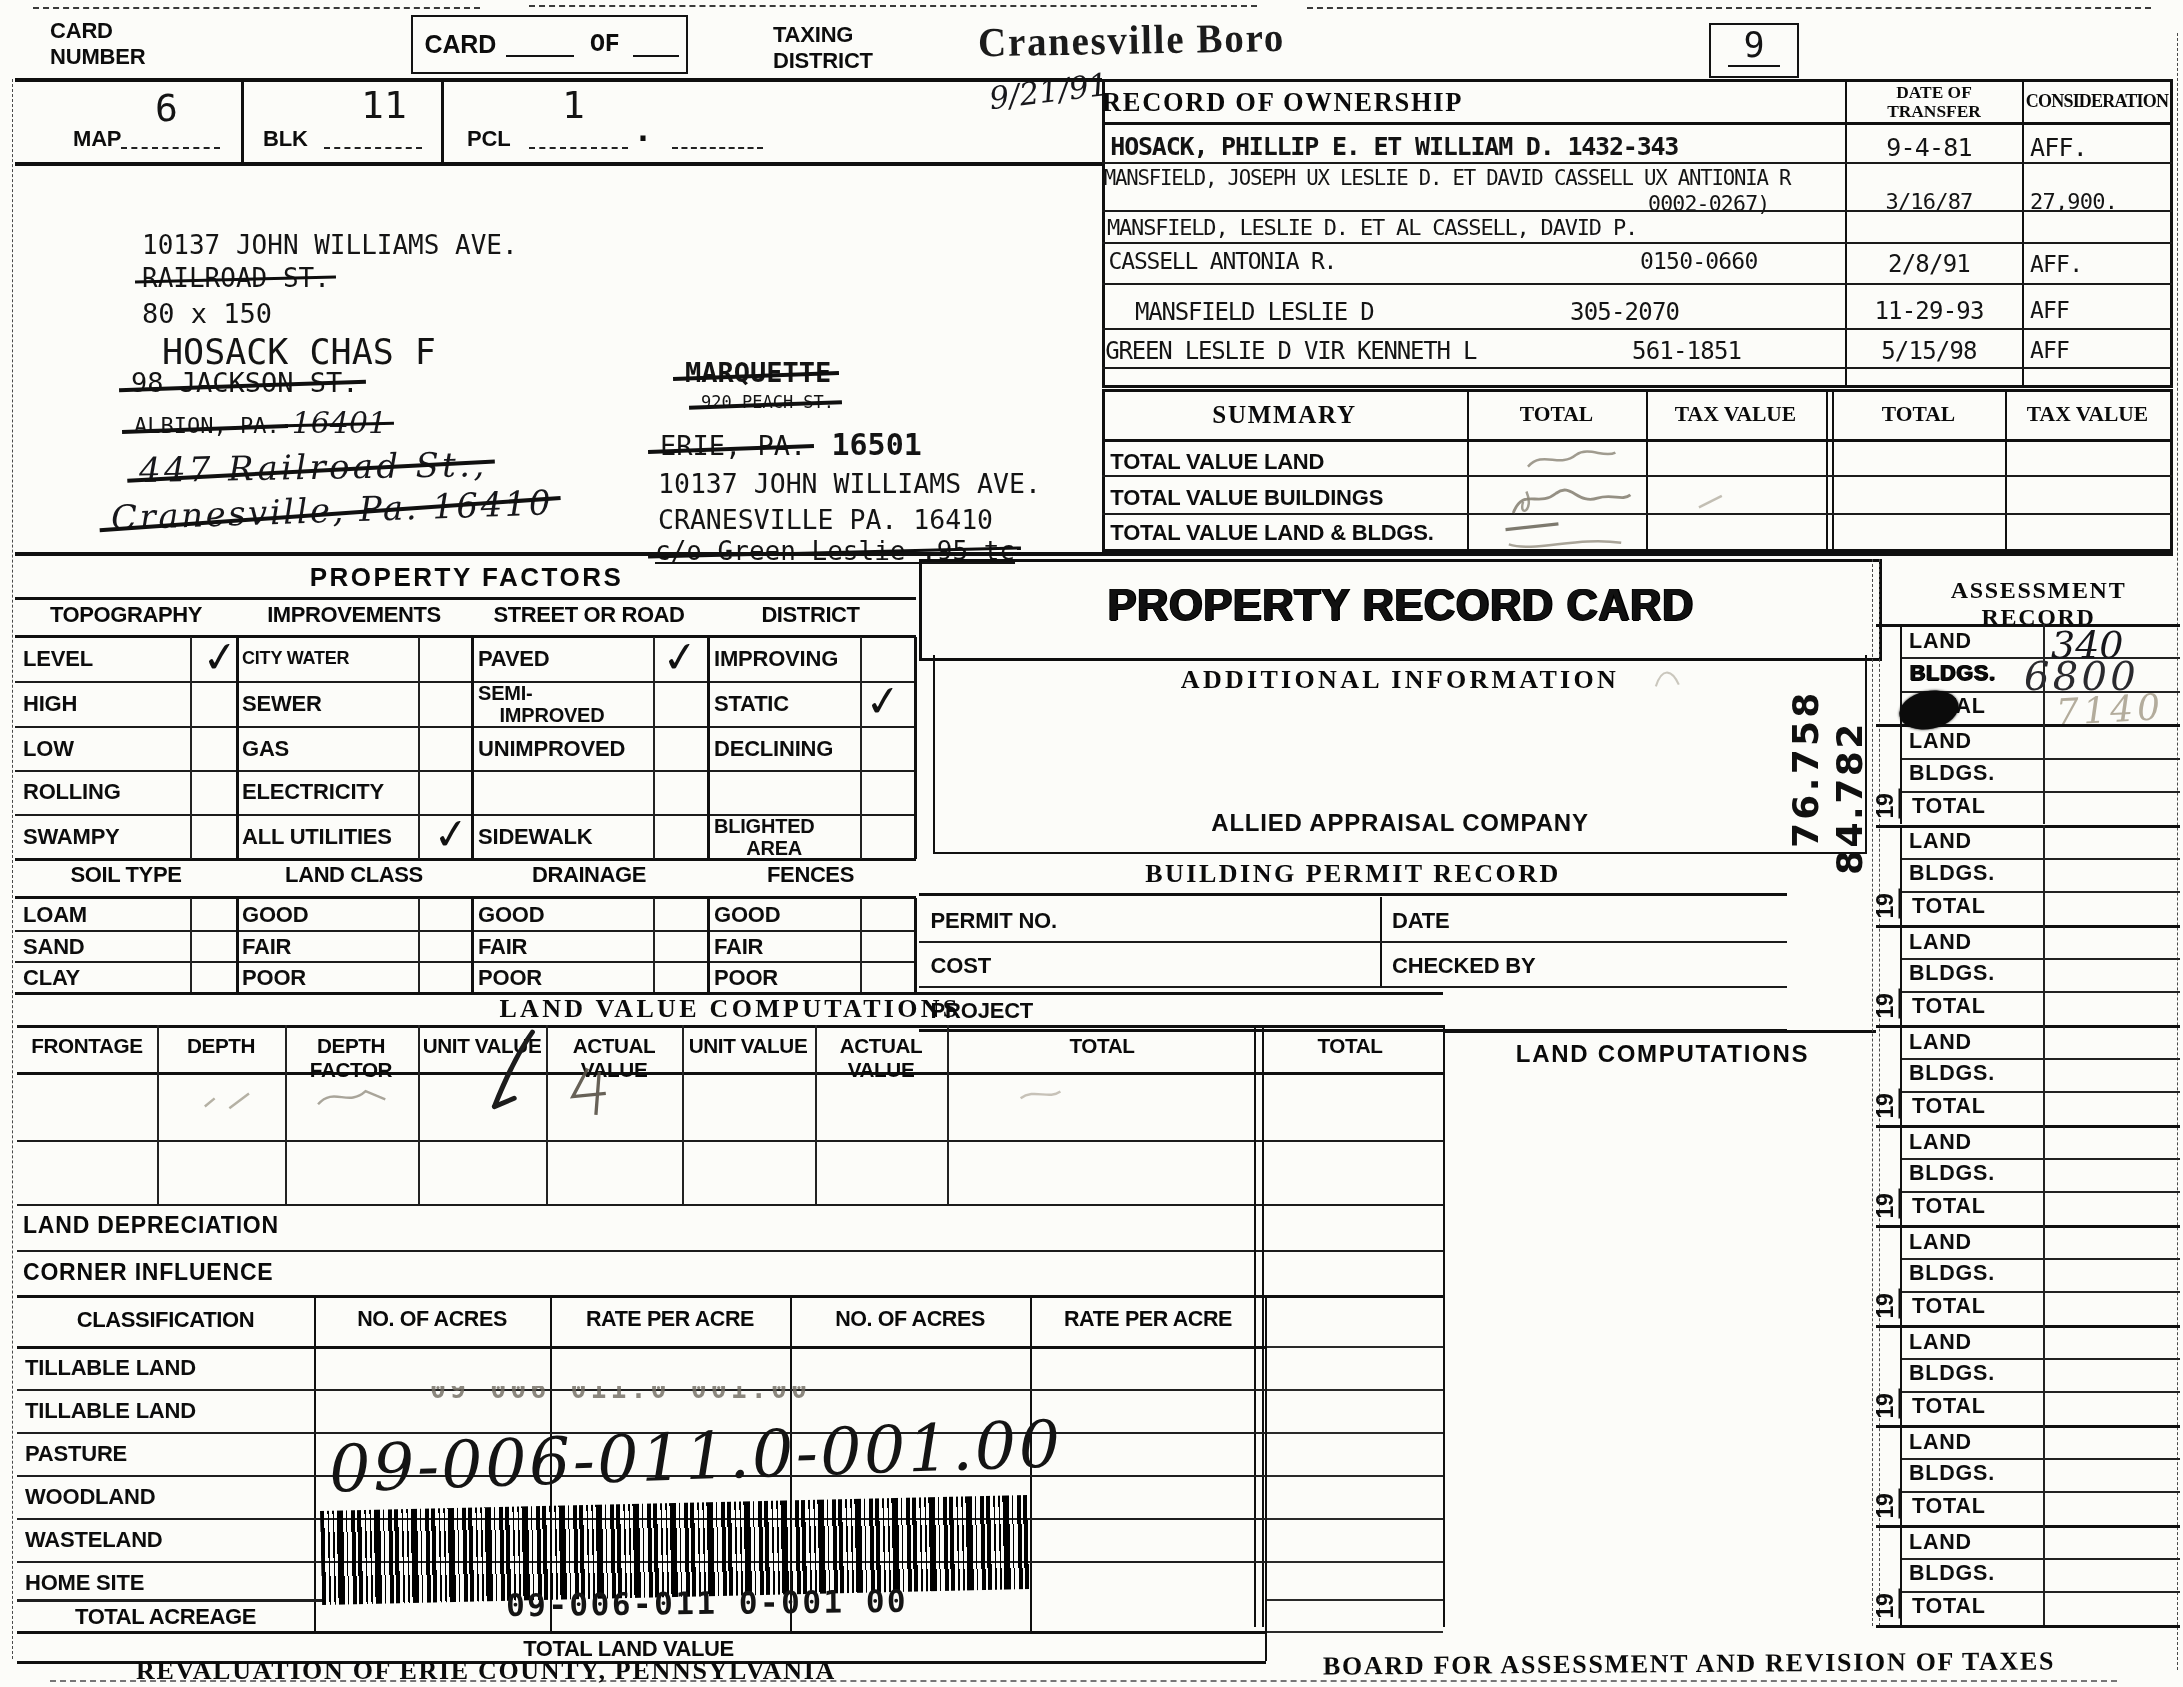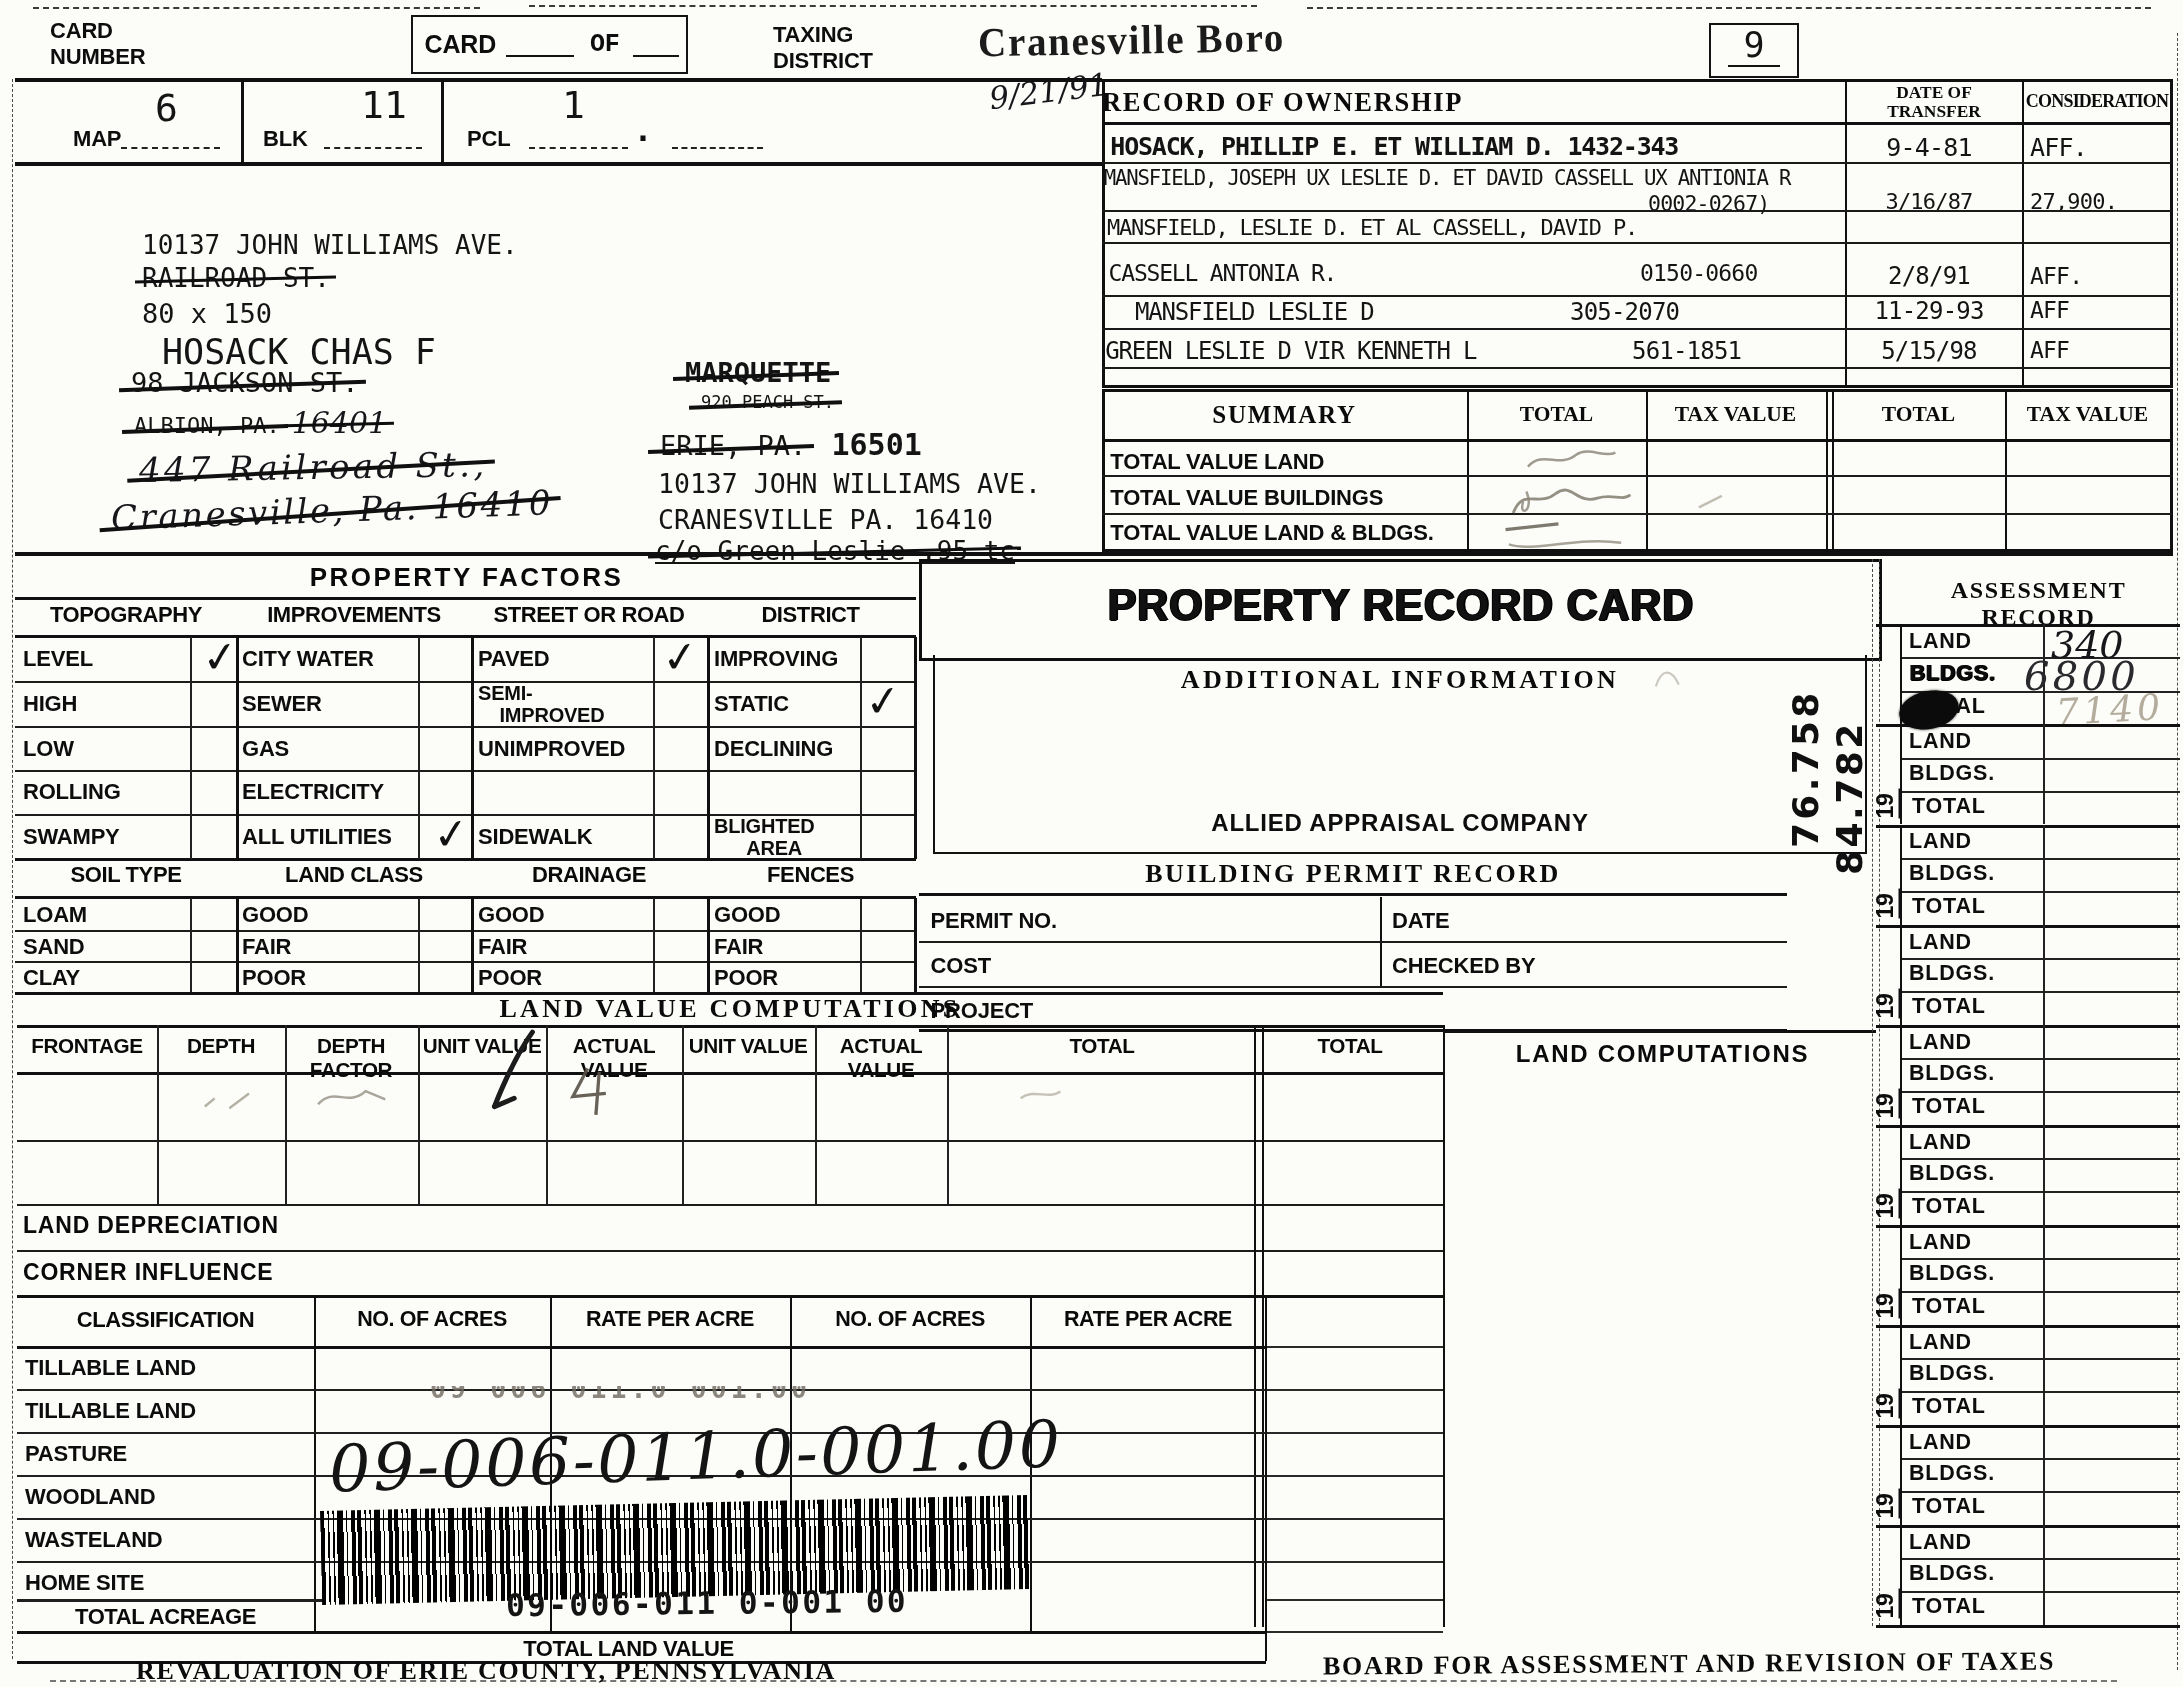--- a/index.html
+++ b/index.html
@@ -119,21 +119,21 @@
           <div class="abs mono" style="left: 1.7px; top: 1.7px; font-size: 20.7px; font-weight: 400; letter-spacing: -1.2px; white-space: nowrap;">MANSFIELD, JOSEPH UX LESLIE D. ET DAVID CASSELL UX ANTIONIA R</div>
           <div class="abs mono" style="left: 546px; top: 26.5px; font-size: 21.5px; letter-spacing: -0.8px;">0002-0267)</div>
           <div class="abs mono" style="left: 736px; top: 25px; width: 182px; text-align: center; font-size: 22px; letter-spacing: -0.8px;">3/16/87</div>
           <div class="abs mono" style="left: 928px; top: 25px; font-size: 22px; letter-spacing: -0.8px;">27,900.</div>
           <div class="abs" style="left: 0px; top: 46px; width: 1070px; height: 1.7px; background: rgb(26, 26, 26);"></div>
         </div>
         <div class="abs" style="left: 0px; top: 133px; width: 1070px; height: 31px;">
           <div class="abs mono" style="left: 5px; top: 3.3px; font-size: 22px; font-weight: 400; letter-spacing: -1.2px; white-space: nowrap;">MANSFIELD, LESLIE D. ET AL CASSELL, DAVID P.</div>
           <div class="abs" style="left: 0px; top: 30px; width: 1070px; height: 1.7px; background: rgb(26, 26, 26);"></div>
         </div>
-        <div class="abs" style="left: 0px; top: 171px; width: 1070px; height: 34px;">
+        <div class="abs" style="left: 0px; top: 159px; width: 1070px; height: 34px;">
           <div class="abs mono" style="left: 6.6px; top: 10px; font-size: 23px; font-weight: 400; letter-spacing: -1.2px; white-space: nowrap;">CASSELL ANTONIA R.</div>
           <div class="abs mono" style="left: 538px; top: 10px; font-size: 23px; letter-spacing: -0.8px;">0150-0660</div>
           <div class="abs mono" style="left: 736px; top: 11.6px; width: 182px; text-align: center; font-size: 24px; letter-spacing: -0.8px;">2/8/91</div>
           <div class="abs mono" style="left: 928px; top: 13.2px; font-size: 23px; letter-spacing: -0.8px;">AFF.</div>
           <div class="abs" style="left: 0px; top: 45px; width: 1070px; height: 1.7px; background: rgb(26, 26, 26);"></div>
         </div>
         <div class="abs" style="left: 0px; top: 211px; width: 1070px; height: 40px;">
           <div class="abs mono" style="left: 33px; top: 8.3px; font-size: 24px; font-weight: 400; letter-spacing: -1.2px; white-space: nowrap;">MANSFIELD LESLIE D</div>
           <div class="abs mono" style="left: 468px; top: 8.3px; font-size: 24px; letter-spacing: -0.8px;">305-2070</div>
           <div class="abs mono" style="left: 736px; top: 6.6px; width: 182px; text-align: center; font-size: 24px; letter-spacing: -0.8px;">11-29-93</div>
@@ -208,21 +208,21 @@
       <div class="abs" style="left: 707px; top: 637px; width: 2.5px; height: 222px; background: rgb(16, 16, 16);"></div>
       <div class="abs" style="left: 914px; top: 637px; width: 2.5px; height: 222px; background: rgb(16, 16, 16);"></div>
       <div class="abs goth" style="left: 16.5px; top: 602px; width: 219px; text-align: center; font-size: 22px;">TOPOGRAPHY</div>
       <div class="abs lblc" style="left: 23px; top: 646px; font-size: 22px; line-height: 25px; font-weight: 600; white-space: pre-line;">LEVEL</div>
       <div class="abs check" style="left: 202px; top: 632px; font-size: 43px;">✓</div>
       <div class="abs lblc" style="left: 23px; top: 691px; font-size: 22px; line-height: 25px; font-weight: 600; white-space: pre-line;">HIGH</div>
       <div class="abs lblc" style="left: 23px; top: 736px; font-size: 22px; line-height: 25px; font-weight: 600; white-space: pre-line;">LOW</div>
       <div class="abs lblc" style="left: 23px; top: 779px; font-size: 22px; line-height: 25px; font-weight: 600; white-space: pre-line;">ROLLING</div>
       <div class="abs lblc" style="left: 23px; top: 824px; font-size: 22px; line-height: 25px; font-weight: 600; white-space: pre-line;">SWAMPY</div>
       <div class="abs goth" style="left: 236px; top: 602px; width: 236px; text-align: center; font-size: 22px;">IMPROVEMENTS</div>
-      <div class="abs lblc" style="left: 242px; top: 646px; font-size: 22px; line-height: 25px; font-weight: 600; white-space: pre-line;">CITY WATER</div>
+      <div class="abs lblc" style="left: 242px; top: 646px; font-size: 18px; line-height: 25px; font-weight: 600; white-space: pre-line;">CITY WATER</div>
       <div class="abs lblc" style="left: 242px; top: 691px; font-size: 22px; line-height: 25px; font-weight: 600; white-space: pre-line;">SEWER</div>
       <div class="abs lblc" style="left: 242px; top: 736px; font-size: 22px; line-height: 25px; font-weight: 600; white-space: pre-line;">GAS</div>
       <div class="abs lblc" style="left: 242px; top: 779px; font-size: 22px; line-height: 25px; font-weight: 600; white-space: pre-line;">ELECTRICITY</div>
       <div class="abs lblc" style="left: 242px; top: 824px; font-size: 22px; line-height: 25px; font-weight: 600; white-space: pre-line;">ALL UTILITIES</div>
       <div class="abs check" style="left: 433px; top: 809px; font-size: 43px;">✓</div>
       <div class="abs goth" style="left: 471px; top: 602px; width: 236px; text-align: center; font-size: 22px;">STREET OR ROAD</div>
       <div class="abs lblc" style="left: 478px; top: 646px; font-size: 22px; line-height: 25px; font-weight: 600; white-space: pre-line;">PAVED</div>
       <div class="abs check" style="left: 662px; top: 632px; font-size: 43px;">✓</div>
       <div class="abs lblc" style="left: 478px; top: 683px; font-size: 20px; line-height: 21.5px; font-weight: 600; white-space: pre-line;">SEMI-
 &nbsp;&nbsp;&nbsp;&nbsp;IMPROVED</div>

